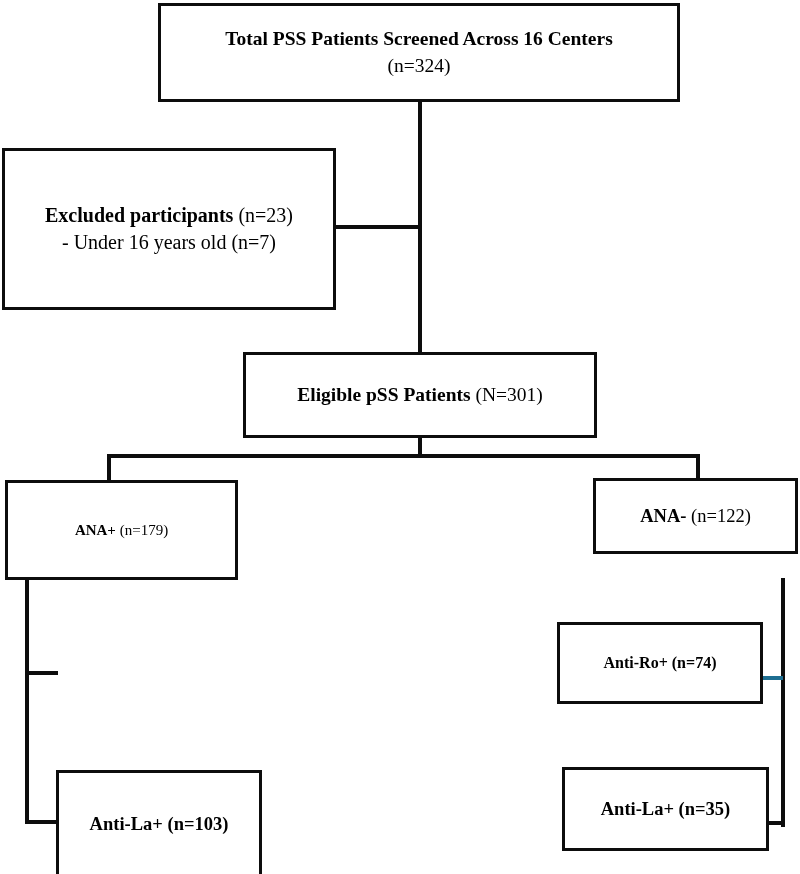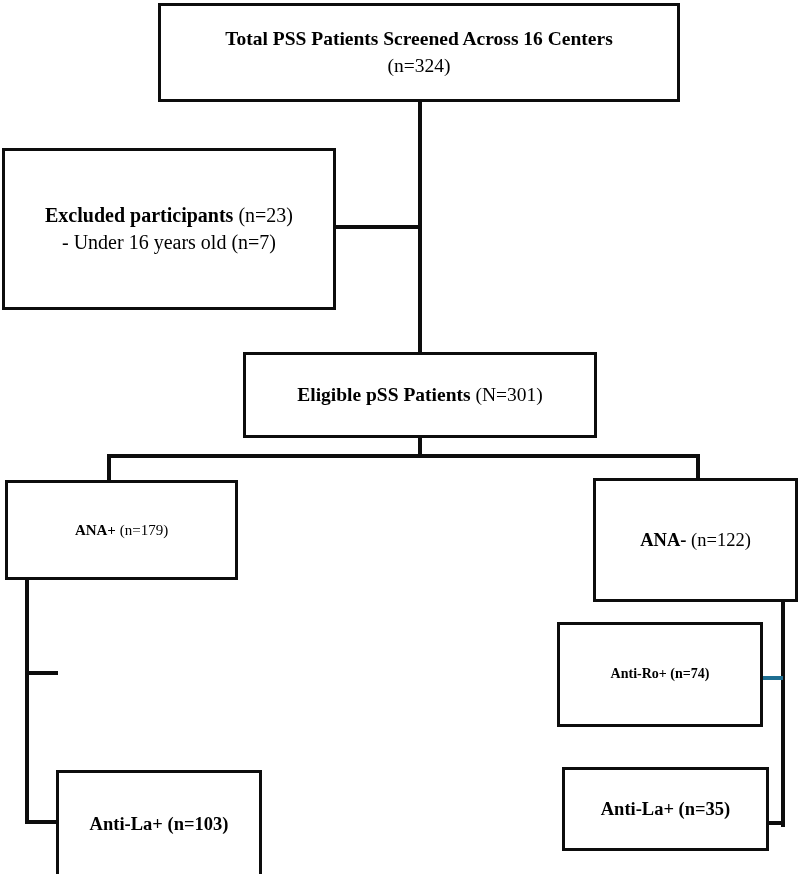--- a/index.html
+++ b/index.html
@@ -38,23 +38,23 @@
     white-space: nowrap;
   }
   .node .b  { font-weight: bold; }
   .node .r  { font-weight: normal; }
 
   #node-total          { left: 158px; top: 3px;   width: 522px; height: 99px;  font-size: 19.5px; }
   #node-excluded       { left: 2px;   top: 148px; width: 334px; height: 162px; font-size: 20px; }
   #node-excluded .line { white-space: nowrap; }
   #node-eligible       { left: 243px; top: 352px; width: 354px; height: 86px;  font-size: 19.5px; }
   #node-ana-pos        { left: 5px;   top: 480px; width: 233px; height: 100px; font-size: 15px; }
-  #node-ana-neg        { left: 593px; top: 478px; width: 205px; height: 124px; font-size: 18.5px; }
+  #node-ana-neg        { left: 593px; top: 478px; width: 205px; height: 76px; font-size: 18.5px; }
   #node-ro-pos-left    { left: 56px;  top: 622px; width: 206px; height: 105px; font-size: 18.5px; }
-  #node-ro-pos-right   { left: 557px; top: 622px; width: 206px; height: 105px; font-size: 14px; }
+  #node-ro-pos-right   { left: 557px; top: 622px; width: 206px; height: 82px; font-size: 16px; }
   #node-la-pos-left    { left: 56px;  top: 770px; width: 206px; height: 108px; font-size: 18.5px; }
   #node-la-pos-right   { left: 562px; top: 767px; width: 207px; height: 84px; font-size: 18.5px; }
 
   
   .conn {
     position: absolute;
     background: #0d0d0d;
     z-index: 1;
   }
   .conn.teal { background: #1d6e91; }

